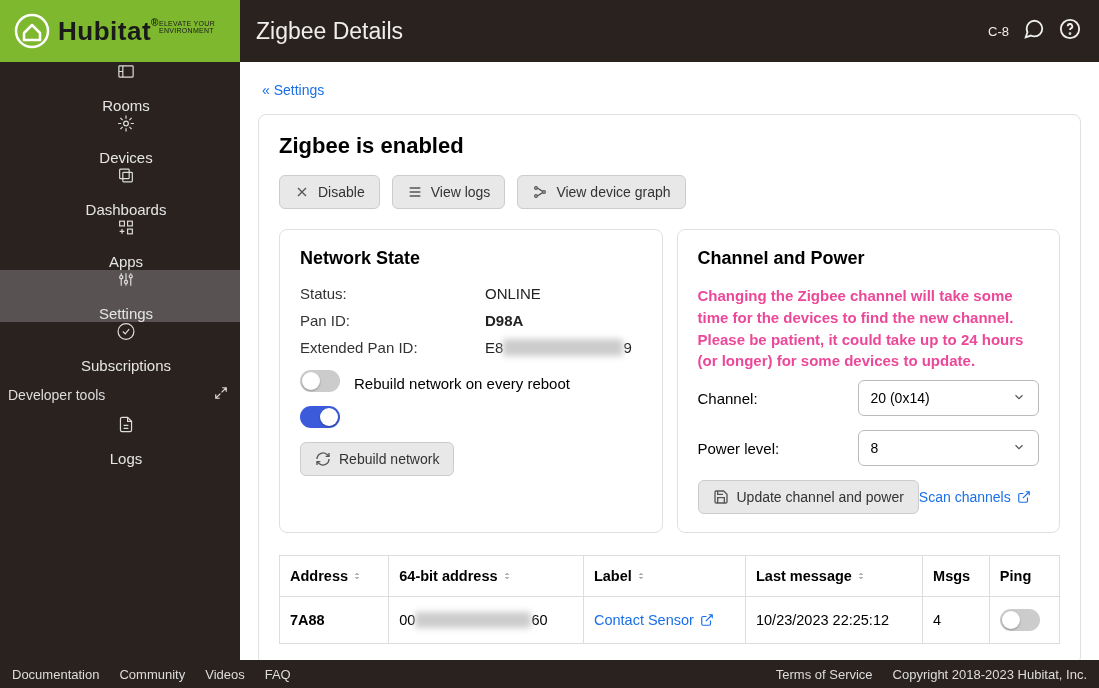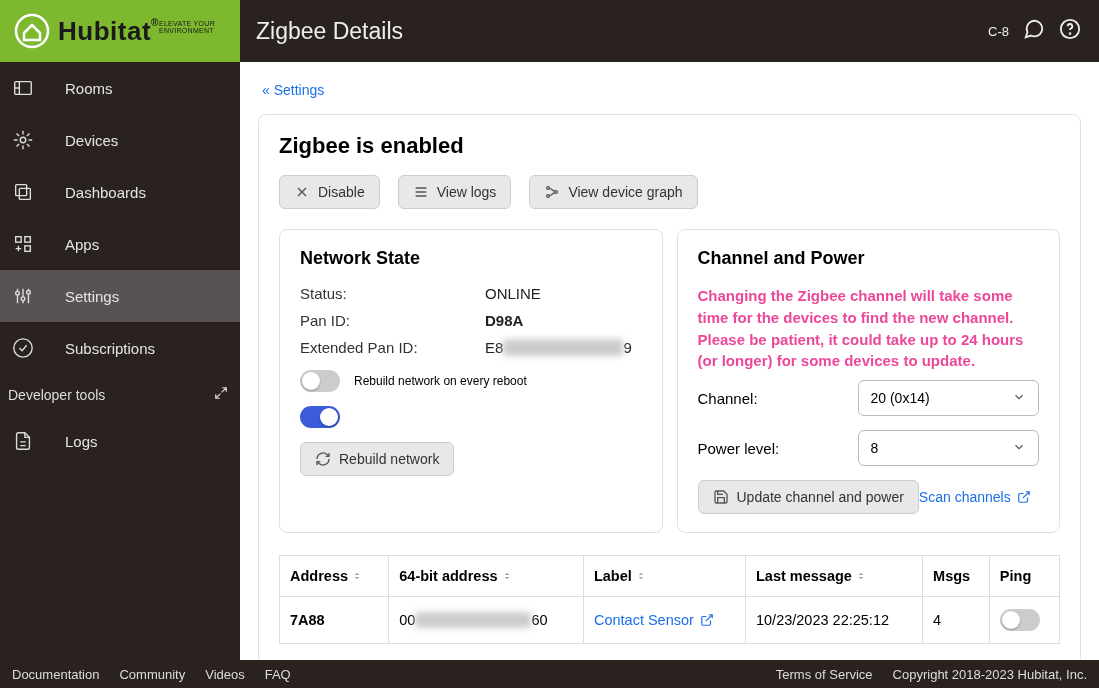--- a/index.html
+++ b/index.html
@@ -9,43 +9,43 @@
 .logo-mark { display:flex; align-items:center; }
 .logo-text { margin-left:8px; display:flex; flex-direction:row; line-height:1; }
 .logo-text .big { font-size:26px; font-weight:700; color:#1a1a1a; letter-spacing:0.5px; }
 .logo-text .tag { font-size:7px; color:#1a1a1a; letter-spacing:0.3px; margin-top:2px; }
 .page-title { font-size: 23px; padding-left: 16px; flex: 1; color: #eee; }
 .top-actions { display:flex; align-items:center; gap:14px; padding-right:18px; color:#eee; }
 .top-actions .txt { font-size:13px; }
 .top-actions svg { stroke:#eee; }
 .main { flex:1; display:flex; min-height:0; }
 .sidebar { width:240px; background:#2a221e; color:#ddd; display:flex; flex-direction:column; font-size:15px; }
-.side-item { display:flex; align-items:center; height:52px; padding-left:12px; gap:31px; cursor:pointer; color:#e5e5e5; }
+.side-item { display:flex; align-items:center; height:52px; padding-left:12px; gap:16px; cursor:pointer; color:#e5e5e5;flex-direction:column; }
 .side-item.active { background:#585352; }
 .side-item svg { width:22px; height:22px; stroke:#ddd; fill:none; stroke-width:1.5; }
 .dev-tools { display:flex; align-items:center; justify-content:space-between; padding:12px 12px 12px 8px; font-size:14px; cursor:pointer; }
 .content { flex:1; background:#fff; overflow-y:auto; position:relative; }
 .content::-webkit-scrollbar { width:10px; }
 .content::-webkit-scrollbar-track { background:#f0f0f0; }
 .content::-webkit-scrollbar-thumb { background:#bbb; border-radius:5px; }
 .inner { padding:12px 18px 20px 18px; }
 .back-link { color:#1a6fe8; font-size:14px; text-decoration:none; display:inline-block; margin:8px 0 16px 4px; }
 .panel-container { border:1px solid #e0e0e0; border-radius:8px; padding:18px 20px 20px 20px; }
 .panel-heading { font-size:22px; font-weight:600; margin-bottom:16px; }
-.btn-row { display:flex; gap:18px; margin-bottom:20px; }
+.btn-row { display:flex; gap:12px; margin-bottom:20px; }
 .btn { background:#e8e8e8; border:1px solid #ccc; border-radius:6px; padding:8px 14px; font-size:14px; display:flex; align-items:center; gap:8px; cursor:pointer; color:#333; }
 .btn svg { width:16px; height:16px; stroke:#555; fill:none; stroke-width:2; }
 .two-col { display:flex; gap:14px; }
 .card { flex:1; border:1px solid #e0e0e0; border-radius:8px; padding:18px 20px; }
 .card h3 { font-size:18px; font-weight:600; margin-bottom:16px; }
 .kv { display:flex; margin-bottom:10px; font-size:15px; }
 .kv .k { width:185px; color:#333; }
 .kv .v { font-weight:400; color:#222; }
 .blur { filter: blur(3px); background:#ccc; color:#ccc; border-radius:2px; }
-.toggle-row { display:flex; align-items:center; gap:14px; margin:14px 0; font-size:12px; }
+.toggle-row { display:flex; align-items:flex-end; gap:14px; margin:14px 0; font-size:15px; }
 .toggle { width:40px; height:22px; background:#ccc; border-radius:11px; position:relative; cursor:pointer; }
 .toggle .knob { width:18px; height:18px; background:#fff; border-radius:50%; position:absolute; top:2px; left:2px; transition:left .1s; box-shadow:0 1px 2px rgba(0,0,0,.3);}
 .toggle.on { background:#3b5bdb; }
 .toggle.on .knob { left:20px; background:#fff; }
 .small-btn-row { display:flex; gap:10px; flex-wrap:wrap; margin-top:10px; }
 .note { font-size:15px; line-height:1.45; margin-bottom:8px; color:#ec4899;font-weight:bold; }
 .form-row { display:flex; align-items:center; margin-bottom:14px; }
 .form-row .lbl { width:160px; font-size:15px; }
 .select { flex:1; border:1px solid #bbb; border-radius:6px; padding:9px 12px; font-size:14px; background:#fff; display:flex; justify-content:space-between; cursor:pointer; }
 .select svg { width:14px; height:14px; stroke:#555; fill:none; stroke-width:2;}

